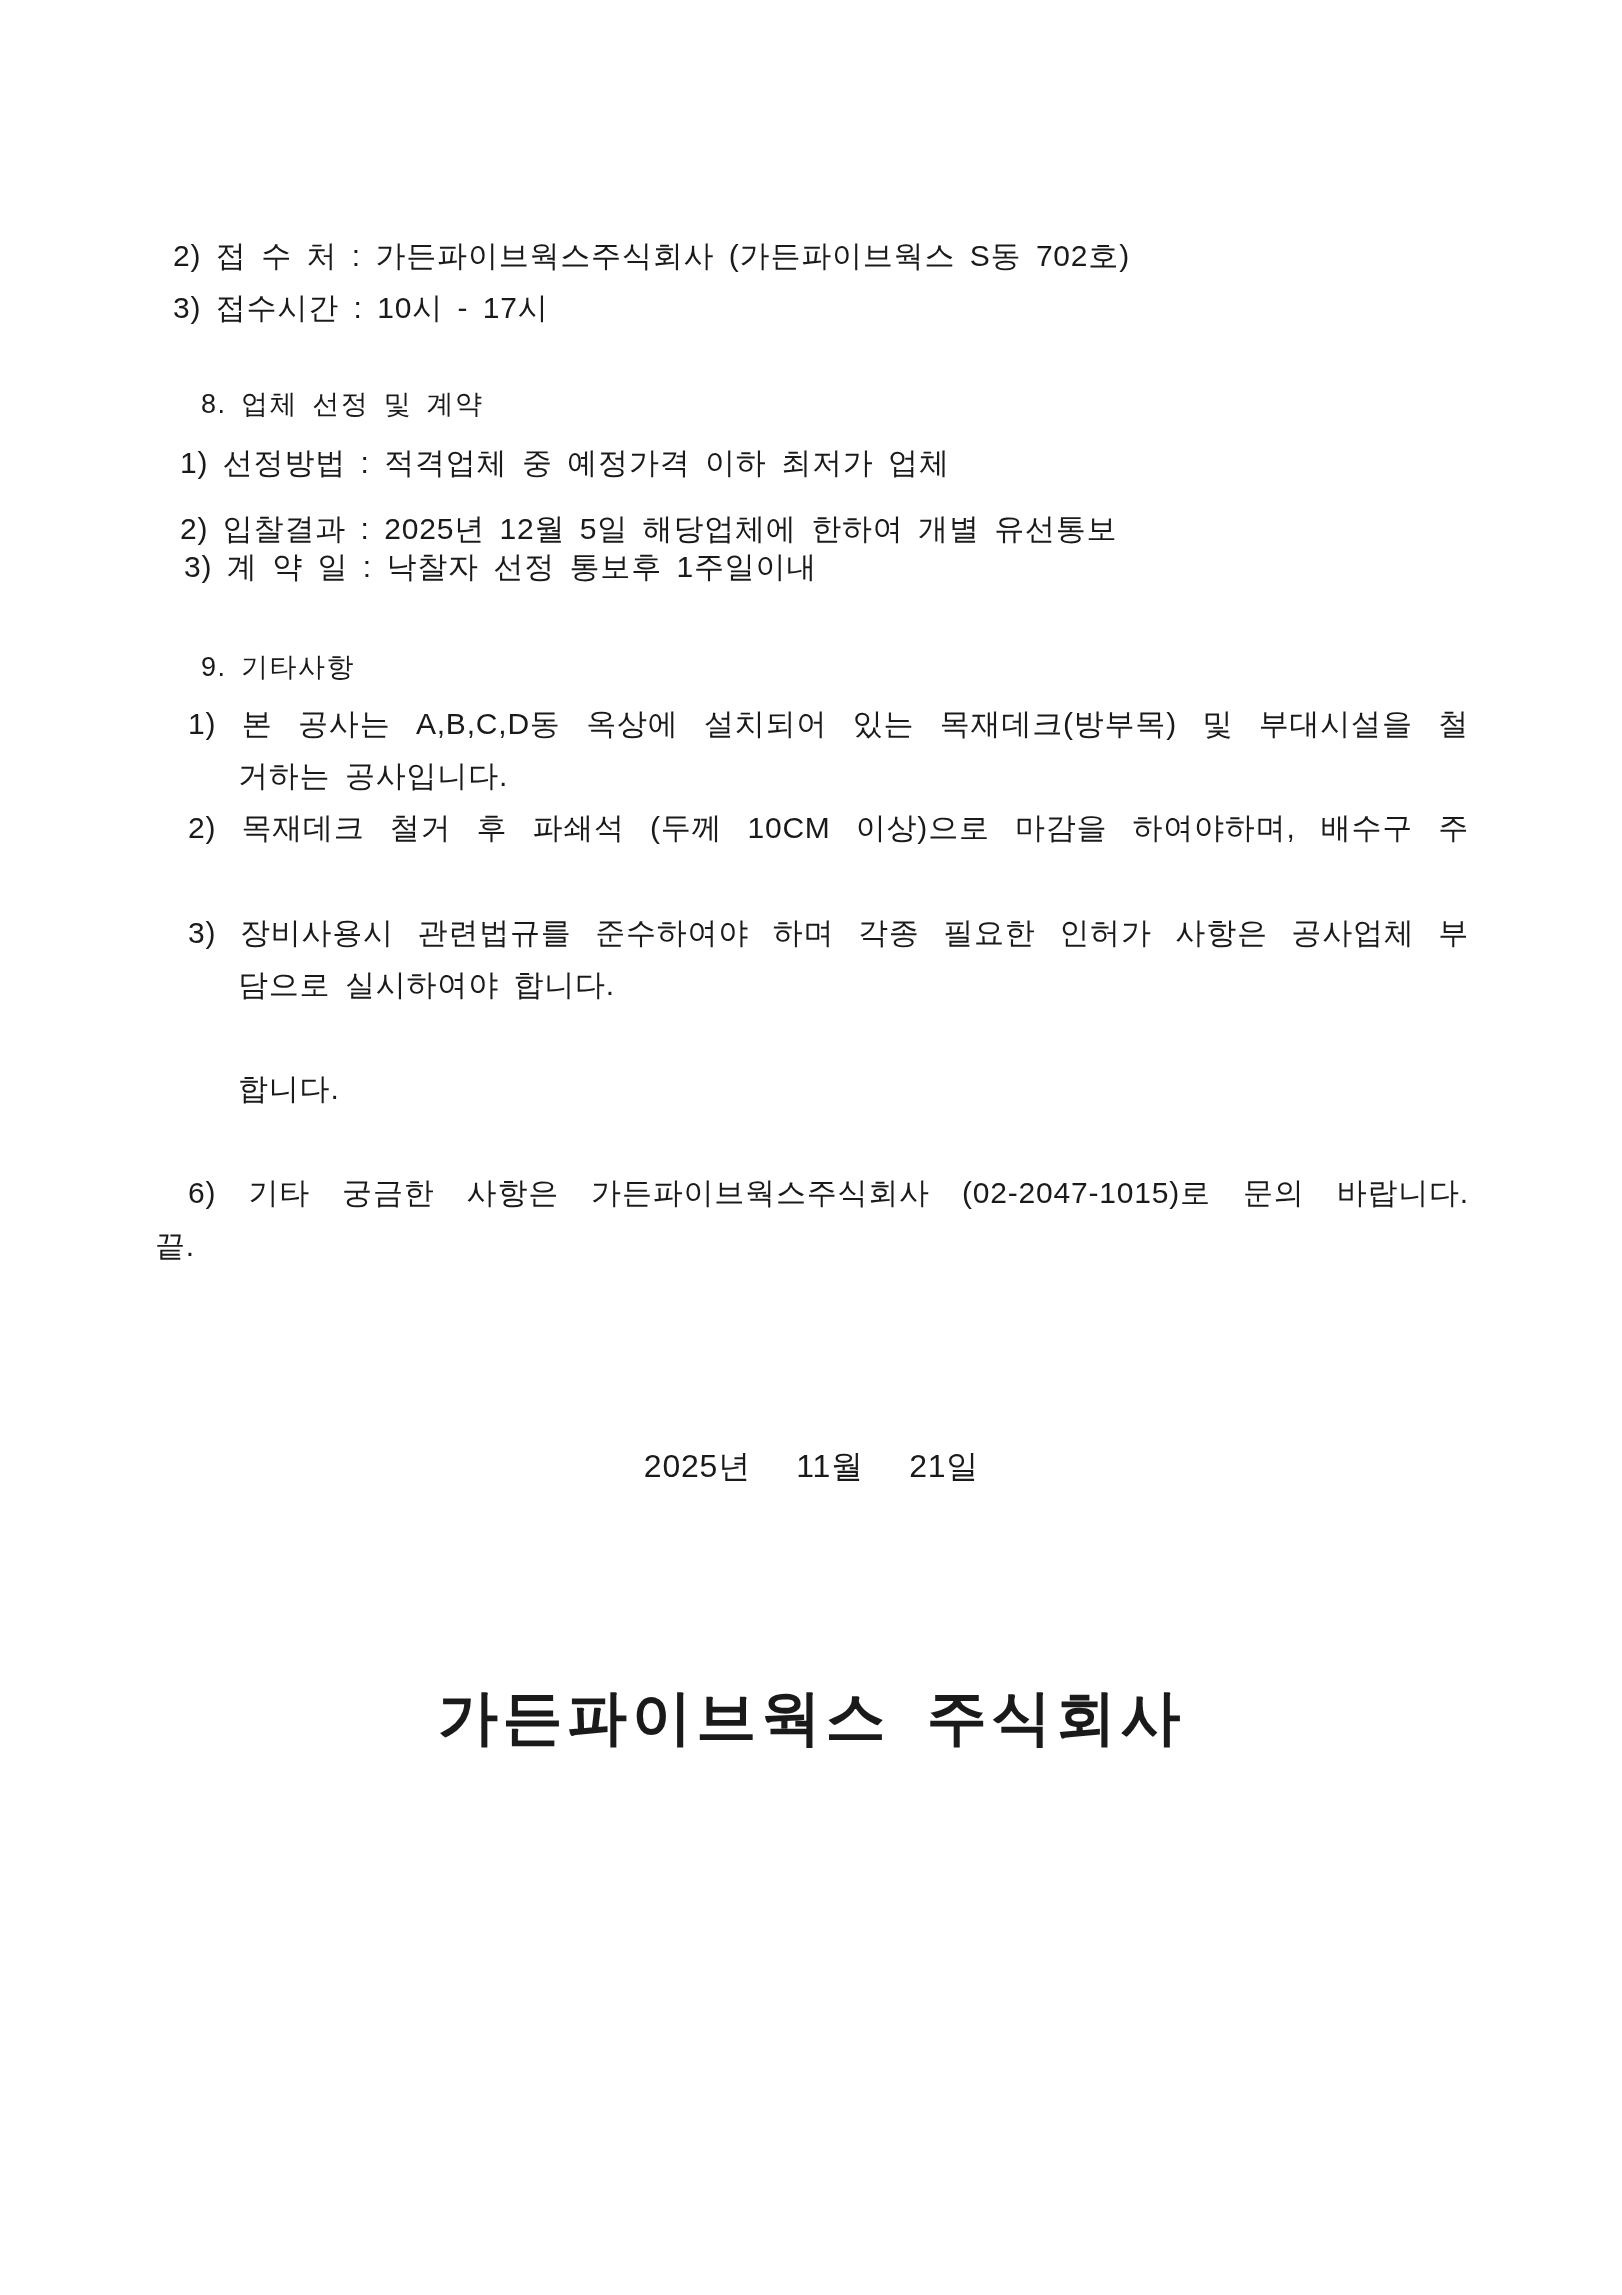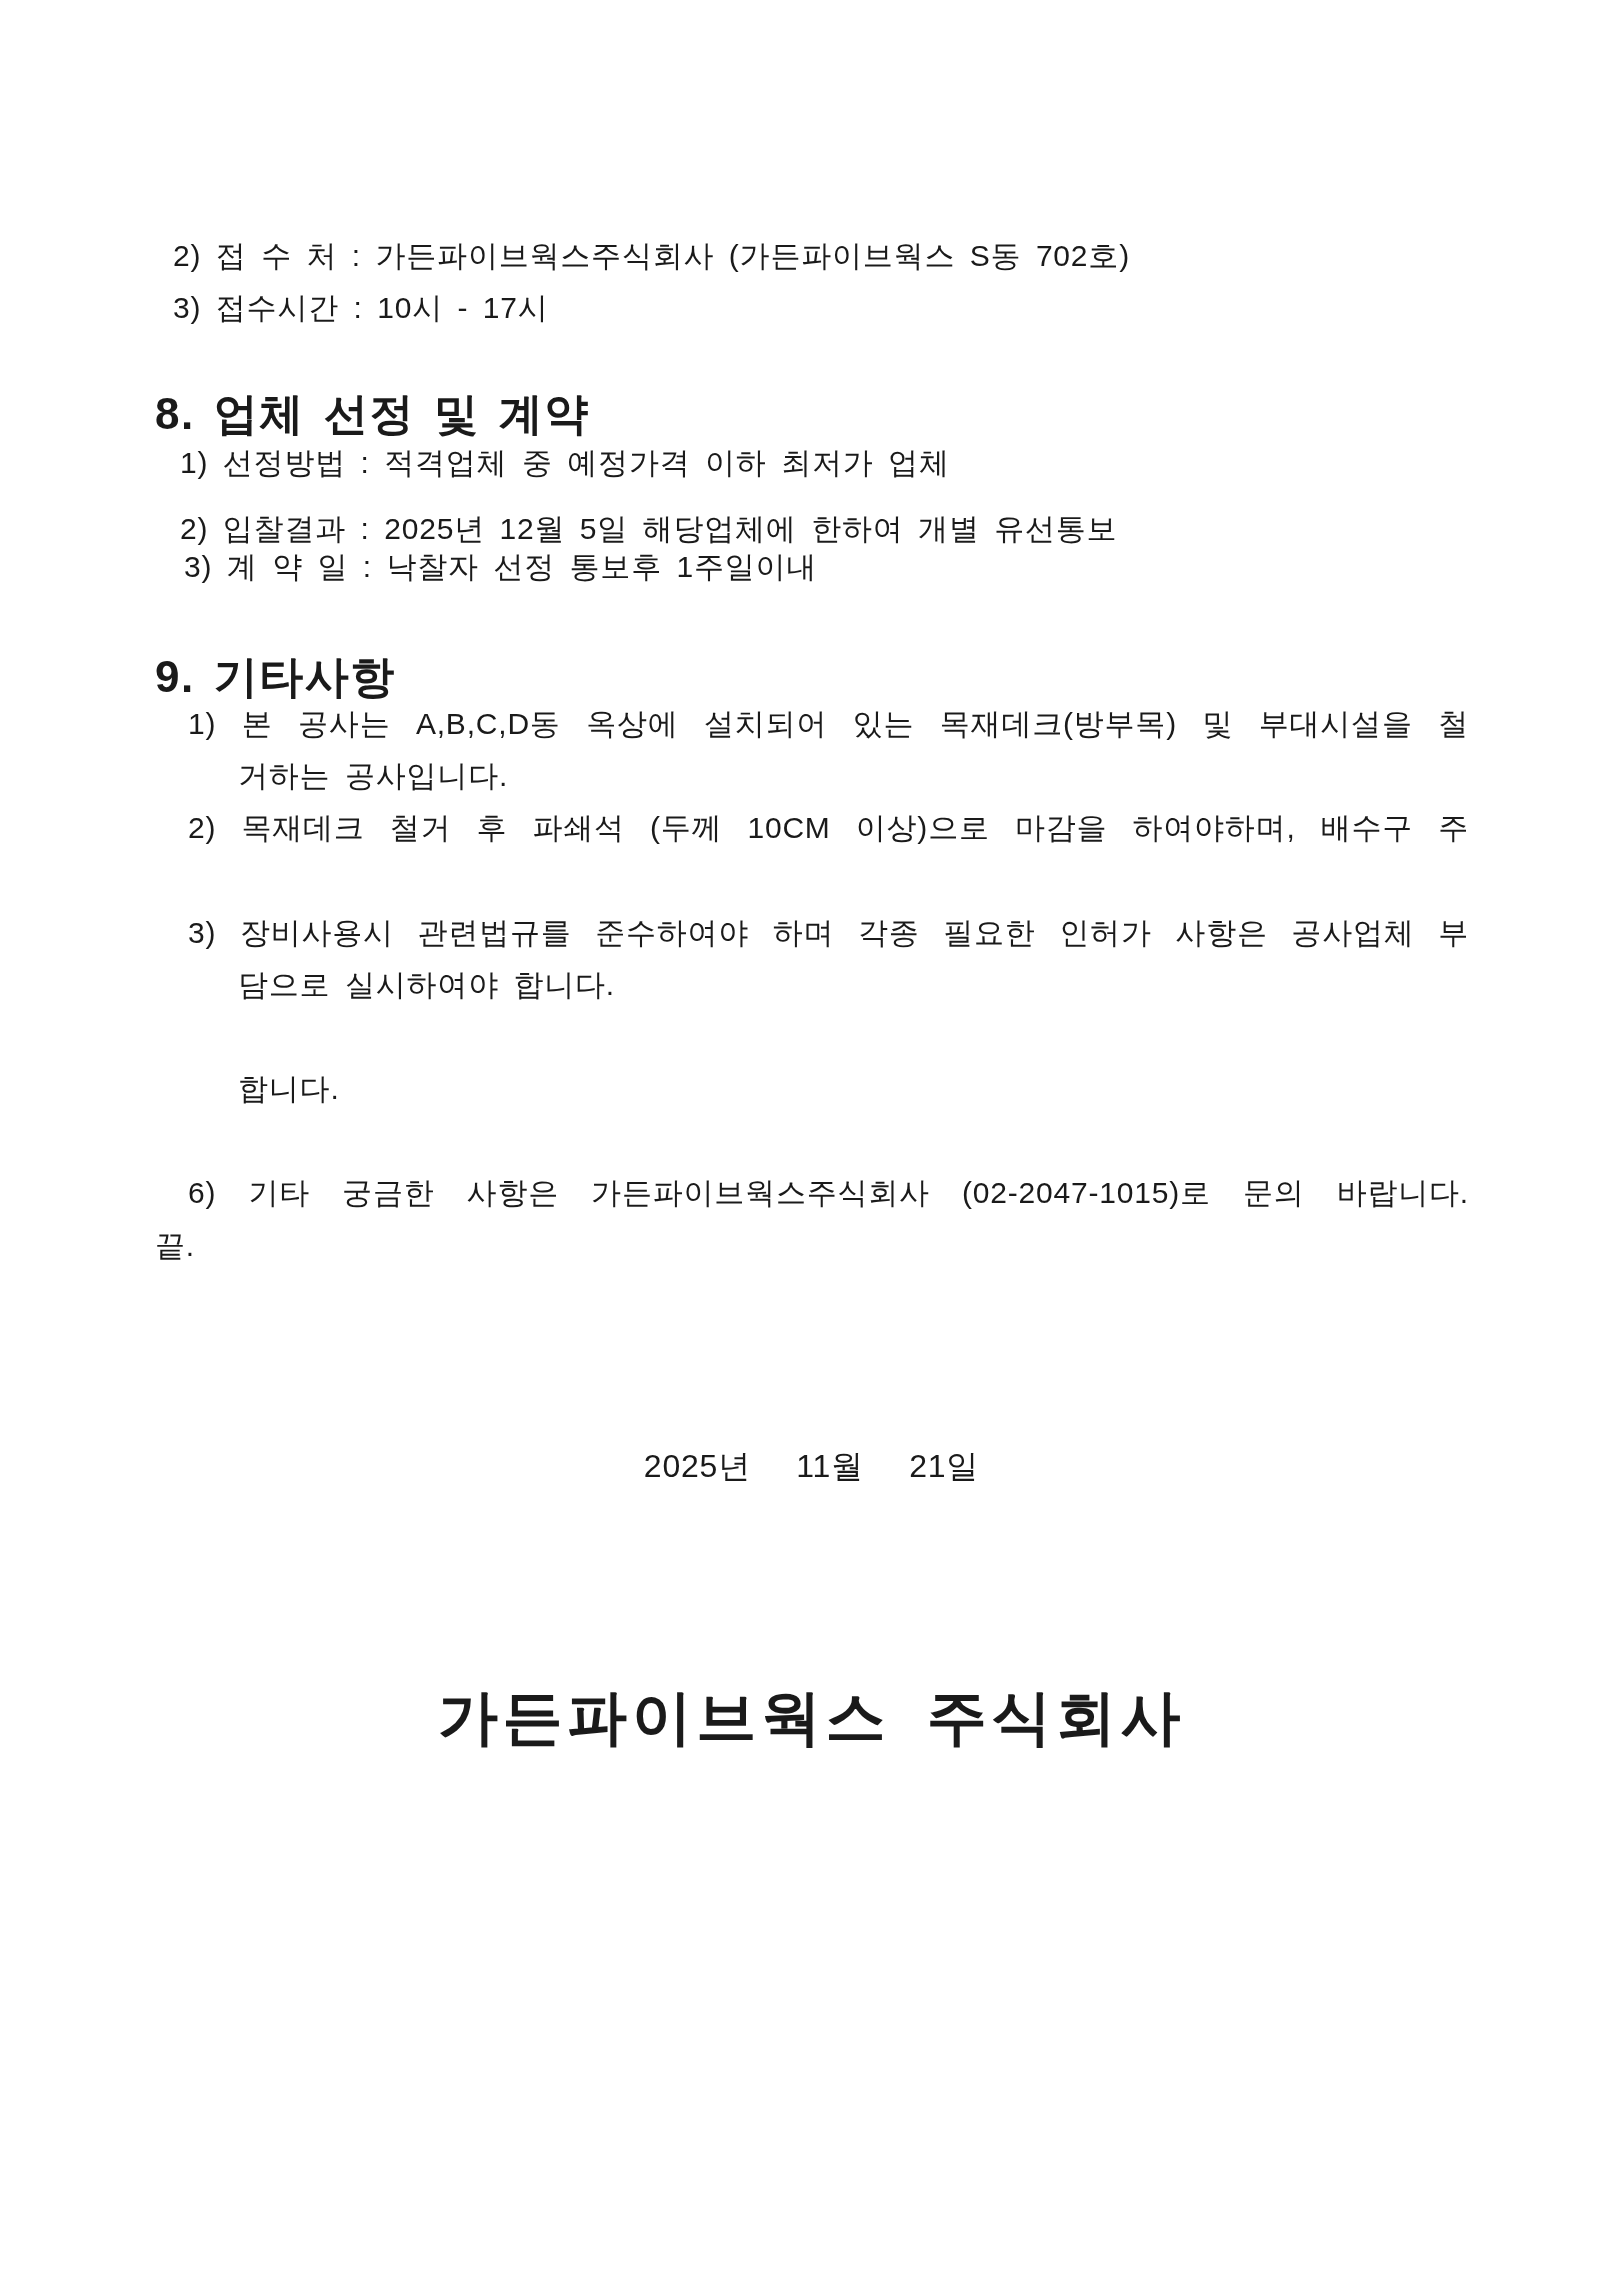--- a/index.html
+++ b/index.html
@@ -25,23 +25,24 @@
     white-space: pre;
     color: #1a1a1a;
     text-align: right;
   }
   .ln.justify {
     white-space: normal;
     text-align: justify;
     text-align-last: justify;
   }
   .ln.h {
-    font-size: 44px;
-    font-weight: 700;
+    font-size: 27px;
+    font-weight: 400;
     letter-spacing: 1.5px;
+    margin-left: 46px;
   }
   .ln.date {
     font-size: 32px;
     left: 0;
     width: 1623px;
     text-align: center;
     margin-top: 14px;
   }
   .ln.company {
     font-size: 60px;

